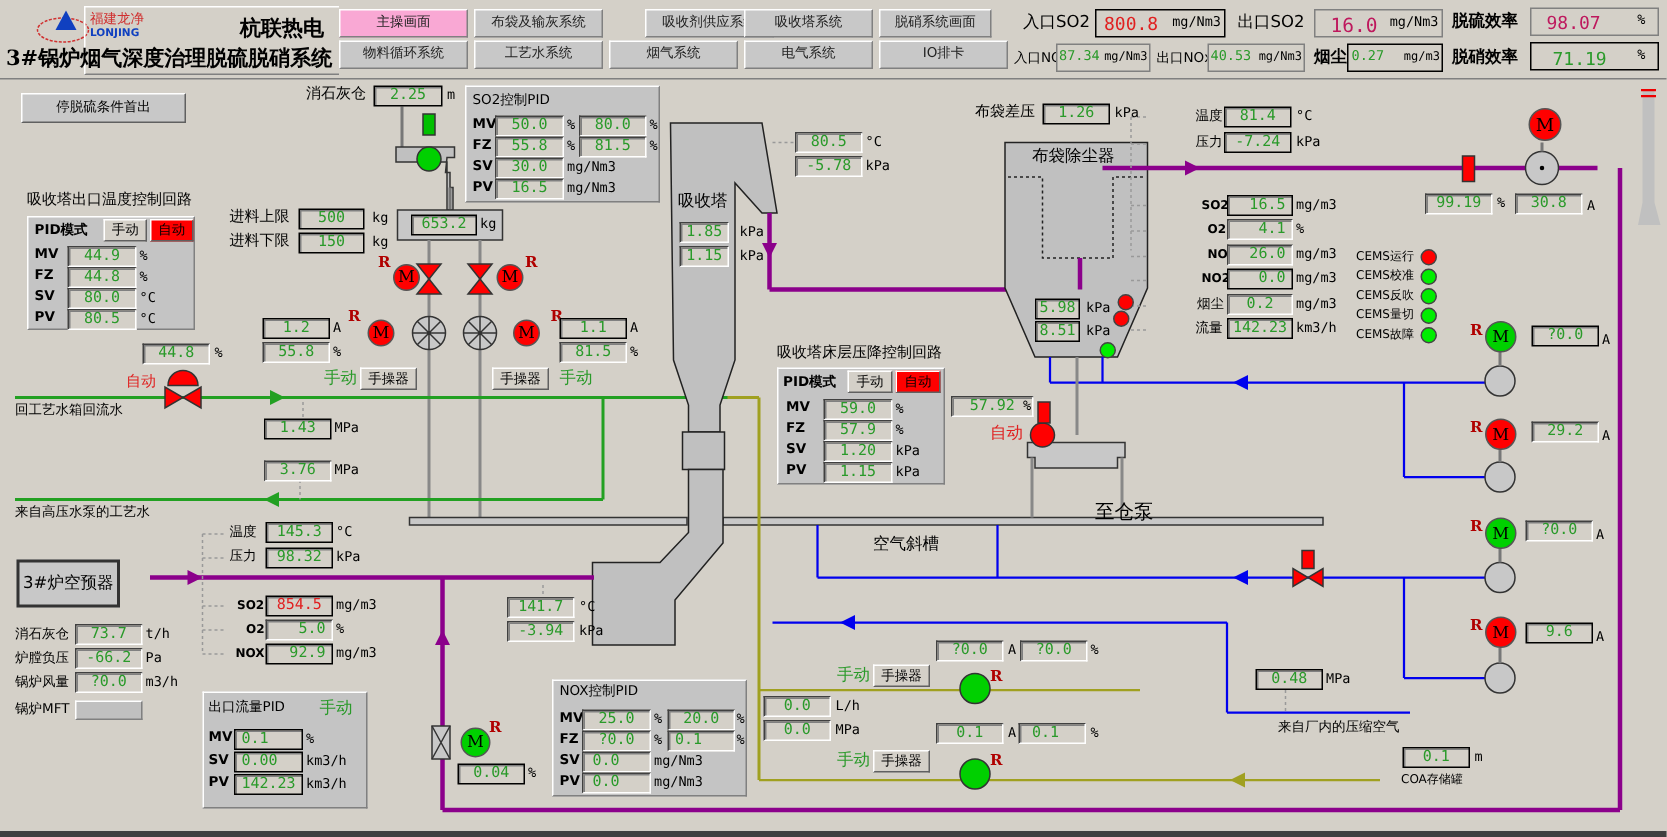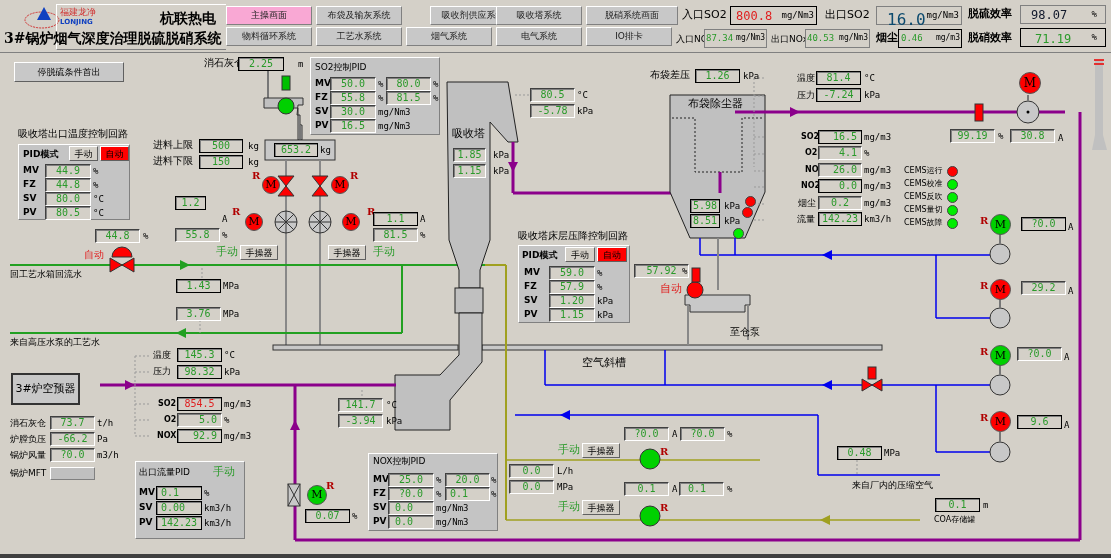--- a/index.html
+++ b/index.html
@@ -155,69 +155,69 @@
   <span class="abs" style="left:38px;top:14px;color:#1040c0;font-size:7px;font-weight:bold">LONJING</span>
 </div>
 <div class="abs" style="left:56px;top:4px;width:170px;height:46px;border:1px solid #fff;border-right:none;border-bottom-color:#808080"></div>
 <div class="abs" style="left:160px;top:10px;font-size:14px;font-weight:bold;font-family:'DejaVu Serif',serif">杭联热电</div>
 <div class="abs" style="left:4px;top:30px;font-size:14px;font-weight:bold;font-family:'DejaVu Serif',serif">3#锅炉烟气深度治理脱硫脱硝系统</div>
 
 <div class="navbtn active" style="left:226px;top:6px;width:86px">主操画面</div>
 <div class="navbtn" style="left:316px;top:6px;width:86px">布袋及输灰系统</div>
 <div class="navbtn" style="left:430px;top:6px;width:86px">吸收剂供应系统</div>
 <div class="navbtn" style="left:496px;top:6px;width:86px">吸收塔系统</div>
-<div class="navbtn" style="left:586px;top:6px;width:92px">脱硝系统画面</div>
+<div class="navbtn" style="left:586px;top:6px;width:75px">脱硝系统画面</div>
 <div class="navbtn" style="left:226px;top:27px;width:86px">物料循环系统</div>
 <div class="navbtn" style="left:316px;top:27px;width:86px">工艺水系统</div>
 <div class="navbtn" style="left:406px;top:27px;width:86px">烟气系统</div>
 <div class="navbtn" style="left:496px;top:27px;width:86px">电气系统</div>
 <div class="navbtn" style="left:586px;top:27px;width:86px">IO排卡</div>
 
 <div class="lbl" style="left:682px;top:8px;font-size:11px">入口SO2</div>
 <div class="hdr-box" style="left:730px;top:6px;width:87px">
   <span class="abs" style="left:5px;top:2px;color:#e02020;font-size:12px">800.8</span>
   <span class="abs" style="right:2px;top:3px;font-size:9px">mg/Nm3</span>
 </div>
 <div class="lbl" style="left:825px;top:8px;font-size:11px">出口SO2</div>
 <div class="hdr-box" style="left:876px;top:6px;width:86px;border-color:#808080">
-  <span class="abs" style="left:10px;top:3px;color:#0c4a6e;font-size:16px">16.0</span>
+  <span class="abs" style="left:10px;top:3px;color:#be185d;font-size:13px">16.0</span>
   <span class="abs" style="right:2px;top:3px;font-size:9px">mg/Nm3</span>
 </div>
 <div class="lbl" style="left:968px;top:7px;font-size:11px;font-weight:bold">脱硫效率</div>
 <div class="hdr-box" style="left:1020px;top:5px;width:86px;border-color:#808080">
-  <span class="abs" style="left:10px;top:2px;color:#0f172a;font-size:12px">98.07</span>
+  <span class="abs" style="left:10px;top:2px;color:#be185d;font-size:12px">98.07</span>
   <span class="abs" style="right:8px;top:3px;font-size:9px">%</span>
 </div>
 
 <div class="lbl" style="left:676px;top:32px;font-size:9px">入口NOx</div>
 <div class="hdr-box" style="left:704px;top:29px;width:63px;border-color:#808080">
   <span class="abs" style="left:1px;top:3px;color:#2a9a2a;font-size:9px">87.34</span>
   <span class="abs" style="right:1px;top:3px;font-size:8px">mg/Nm3</span>
 </div>
 <div class="lbl" style="left:771px;top:32px;font-size:9px">出口NOx</div>
 <div class="hdr-box" style="left:805px;top:29px;width:65px;border-color:#808080">
   <span class="abs" style="left:1px;top:3px;color:#2a9a2a;font-size:9px">40.53</span>
   <span class="abs" style="right:1px;top:3px;font-size:8px">mg/Nm3</span>
 </div>
 <div class="lbl" style="left:876px;top:31px;font-size:11px;font-weight:bold">烟尘</div>
 <div class="hdr-box" style="left:898px;top:29px;width:64px">
-  <span class="abs" style="left:2px;top:3px;color:#2a9a2a;font-size:9px">0.46</span>
+  <span class="abs" style="left:2px;top:3px;color:#2a9a2a;font-size:9px">0.27</span>
   <span class="abs" style="right:1px;top:3px;font-size:8px">mg/m3</span>
 </div>
 <div class="lbl" style="left:968px;top:31px;font-size:11px;font-weight:bold">脱硝效率</div>
 <div class="hdr-box" style="left:1020px;top:28px;width:86px">
   <span class="abs" style="left:14px;top:3px;color:#2a9a2a;font-size:12px">71.19</span>
   <span class="abs" style="right:8px;top:3px;font-size:9px">%</span>
 </div>
 <div class="abs" style="left:0;top:52px;width:1111px;height:1px;background:#808080"></div>
 
 <div class="btn" style="left:14px;top:62px;width:110px;height:20px;line-height:18px;background:#c8c8c8">停脱硫条件首出</div>
 
 <div class="lbl" style="left:204px;top:56px">消石灰仓</div>
-<div class="val dark" style="left:238px;top:57px;width:46px">2.25</div>
+<div class="val dark" style="left:249px;top:57px;width:46px">2.25</div>
 <div class="unit" style="left:298px;top:57px">m</div>
 
 <div class="panel" style="left:310px;top:57px;width:130px;height:78px">
   <div class="lbl" style="left:4px;top:2px;font-size:9px">SO2控制PID</div>
   <div class="lbl" style="left:4px;top:18px;font-size:9px;font-weight:bold">MV</div>
   <div class="val" style="left:19px;top:19px;width:46px">50.0</div>
   <div class="unit" style="left:67px;top:19px">%</div>
   <div class="val" style="left:75px;top:19px;width:45px">80.0</div>
   <div class="unit" style="left:122px;top:19px">%</div>
   <div class="lbl" style="left:4px;top:32px;font-size:9px;font-weight:bold">FZ</div>
@@ -262,21 +262,21 @@
 </div>
 
 <div class="motor r" style="left:262px;top:176px">M</div>
 <div class="rmark" style="left:252px;top:170px">R</div>
 <div class="motor r" style="left:331px;top:176px">M</div>
 <div class="rmark" style="left:350px;top:170px">R</div>
 <div class="motor r" style="left:245px;top:213px">M</div>
 <div class="rmark" style="left:232px;top:206px">R</div>
 <div class="motor r" style="left:342px;top:213px">M</div>
 <div class="rmark" style="left:367px;top:206px">R</div>
-<div class="val dark" style="left:175px;top:196px;width:31px">1.2</div>
+<div class="val dark" style="left:175px;top:212px;width:45px">1.2</div>
 <div class="unit" style="left:222px;top:212px">A</div>
 <div class="val" style="left:175px;top:228px;width:45px">55.8</div>
 <div class="unit" style="left:222px;top:228px">%</div>
 <div class="val dark" style="left:373px;top:212px;width:45px">1.1</div>
 <div class="unit" style="left:420px;top:212px">A</div>
 <div class="val" style="left:373px;top:228px;width:45px">81.5</div>
 <div class="unit" style="left:420px;top:228px">%</div>
 <div class="lbl green-txt" style="left:216px;top:245px;font-size:11px">手动</div>
 <div class="btn" style="left:240px;top:245px;width:38px;height:15px">手操器</div>
 <div class="btn" style="left:328px;top:245px;width:38px;height:15px">手操器</div>
@@ -319,21 +319,21 @@
   <div class="unit" style="left:78px;top:48px">kPa</div>
   <div class="lbl" style="left:5px;top:61px;font-size:9px;font-weight:bold">PV</div>
   <div class="val" style="left:30px;top:62px;width:46px">1.15</div>
   <div class="unit" style="left:78px;top:62px">kPa</div>
 </div>
 
 <div class="val" style="left:634px;top:264px;width:55px">57.92</div>
 <div class="unit" style="left:682px;top:264px">%</div>
 <div class="lbl red-txt" style="left:660px;top:282px;font-size:11px">自动</div>
 <div class="lbl" style="left:582px;top:356px;font-size:11px">空气斜槽</div>
-<div class="lbl" style="left:730px;top:325px;font-size:10px">至仓泵</div>
+<div class="lbl" style="left:730px;top:335px;font-size:13px">至仓泵</div>
 
 <div class="lbl" style="left:650px;top:68px">布袋差压</div>
 <div class="val dark" style="left:695px;top:69px;width:45px">1.26</div>
 <div class="unit" style="left:743px;top:69px">kPa</div>
 <div class="lbl" style="left:688px;top:97px;font-size:11px">布袋除尘器</div>
 <div class="val dark" style="left:690px;top:199px;width:30px">5.98</div>
 <div class="unit" style="left:724px;top:199px">kPa</div>
 <div class="val dark" style="left:690px;top:214px;width:30px">8.51</div>
 <div class="unit" style="left:724px;top:214px">kPa</div>
 <div class="lamp r" style="left:745px;top:196px"></div>
@@ -442,21 +442,21 @@
   <div class="unit" style="left:68px;top:54px">km3/h</div>
 </div>
 
 <div class="val" style="left:338px;top:398px;width:45px">141.7</div>
 <div class="unit" style="left:386px;top:398px">°C</div>
 <div class="val" style="left:338px;top:414px;width:45px">-3.94</div>
 <div class="unit" style="left:386px;top:414px">kPa</div>
 
 <div class="motor g" style="left:307px;top:485px;width:20px;height:20px;line-height:18px">M</div>
 <div class="rmark" style="left:326px;top:480px">R</div>
-<div class="val dark" style="left:305px;top:509px;width:45px">0.07</div>
+<div class="val dark" style="left:305px;top:509px;width:45px">0.04</div>
 <div class="unit" style="left:352px;top:509px">%</div>
 
 <div class="panel" style="left:368px;top:453px;width:130px;height:78px">
   <div class="lbl" style="left:4px;top:0;font-size:9px">NOX控制PID</div>
   <div class="lbl" style="left:4px;top:18px;font-size:9px;font-weight:bold">MV</div>
   <div class="val" style="left:19px;top:19px;width:46px">25.0</div>
   <div class="unit" style="left:67px;top:19px">%</div>
   <div class="val" style="left:76px;top:19px;width:45px">20.0</div>
   <div class="unit" style="left:122px;top:19px">%</div>
   <div class="lbl" style="left:4px;top:32px;font-size:9px;font-weight:bold">FZ</div>

